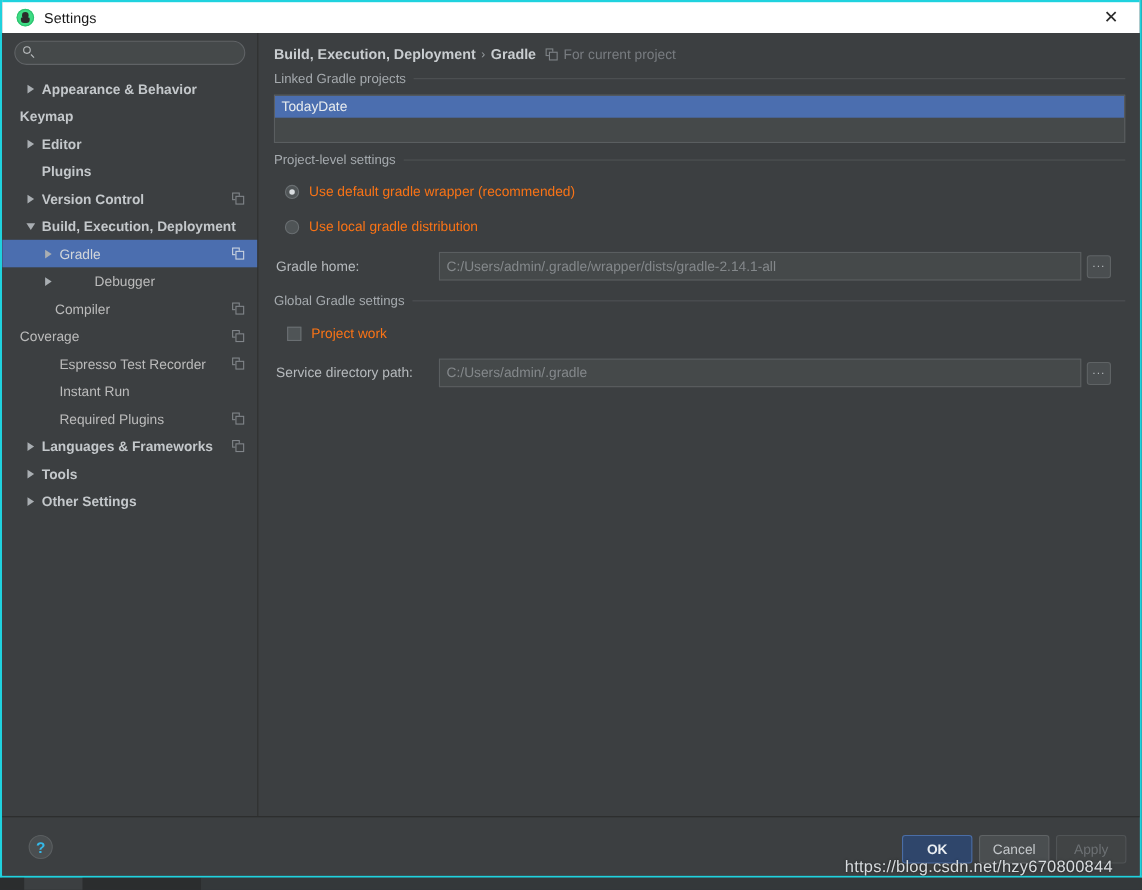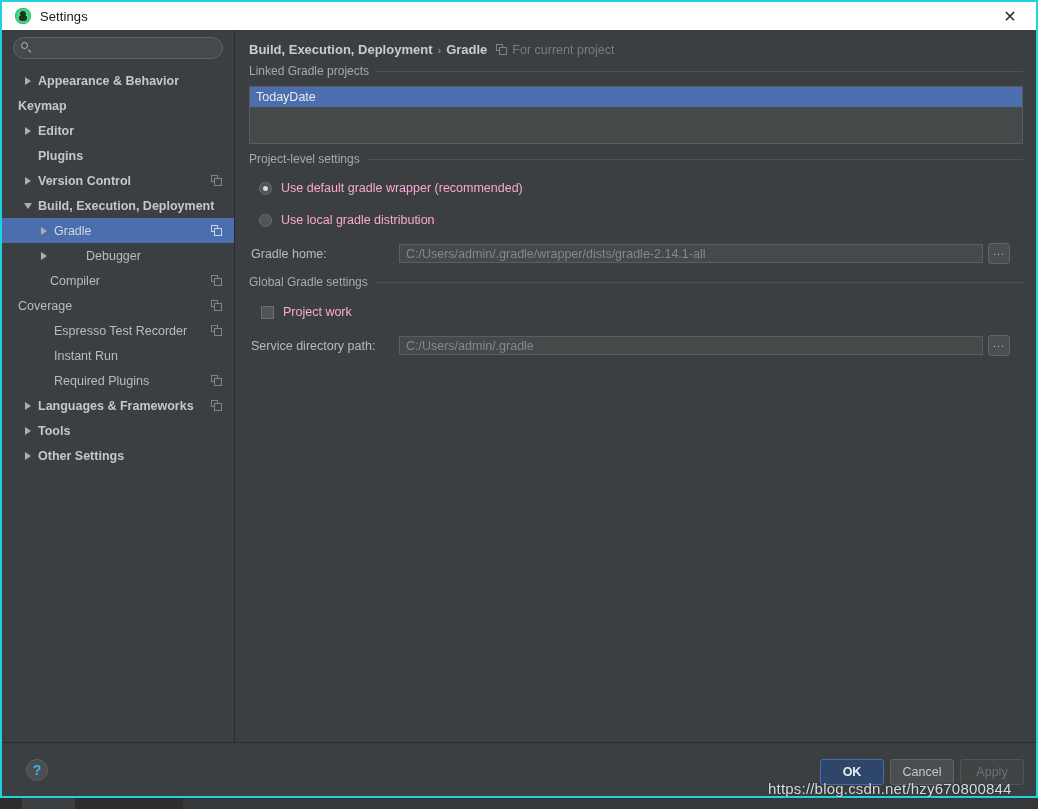--- a/index.html
+++ b/index.html
@@ -256,21 +256,21 @@
     padding-right: 7px;
   }
   .group-line {
     flex: 1;
     height: 1px;
     background: #4e5254;
   }
 
   #projects-list {
     margin-top: 8px;
-    height: 58px;
+    height: 44px;
     border: 1px solid #5a5e60;
     background: #45494a;
     box-sizing: border-box;
     overflow: hidden;
   }
   .project-item {
     height: 20px;
     line-height: 20px;
     padding-left: 6px;
     font-size: 12.5px;
@@ -295,35 +295,35 @@
     margin-right: 9px;
   }
   .radio.checked::after {
     content: "";
     position: absolute;
     left: 3px; top: 3px;
     width: 5px; height: 5px;
     border-radius: 50%;
     background: #d9dde0;
   }
-  .opt-label { font-size: 12.5px; color: #f9a8d4; }
+  .opt-label { font-size: 12.5px; color: #f97316; }
 
   .field-row {
     display: flex;
     align-items: center;
     margin-top: 15px;
     padding-left: 2px;
   }
   .field-label {
     font-size: 12.5px;
     color: #b6babd;
     white-space: nowrap;
   }
   .text-field {
-    height: 19px;
+    height: 26px;
     background: #45494a;
     border: 1px solid #5a5e60;
     box-sizing: border-box;
     display: flex;
     align-items: center;
     padding-left: 6px;
     font-size: 12.5px;
     color: #84888b;
     overflow: hidden;
     white-space: nowrap;

